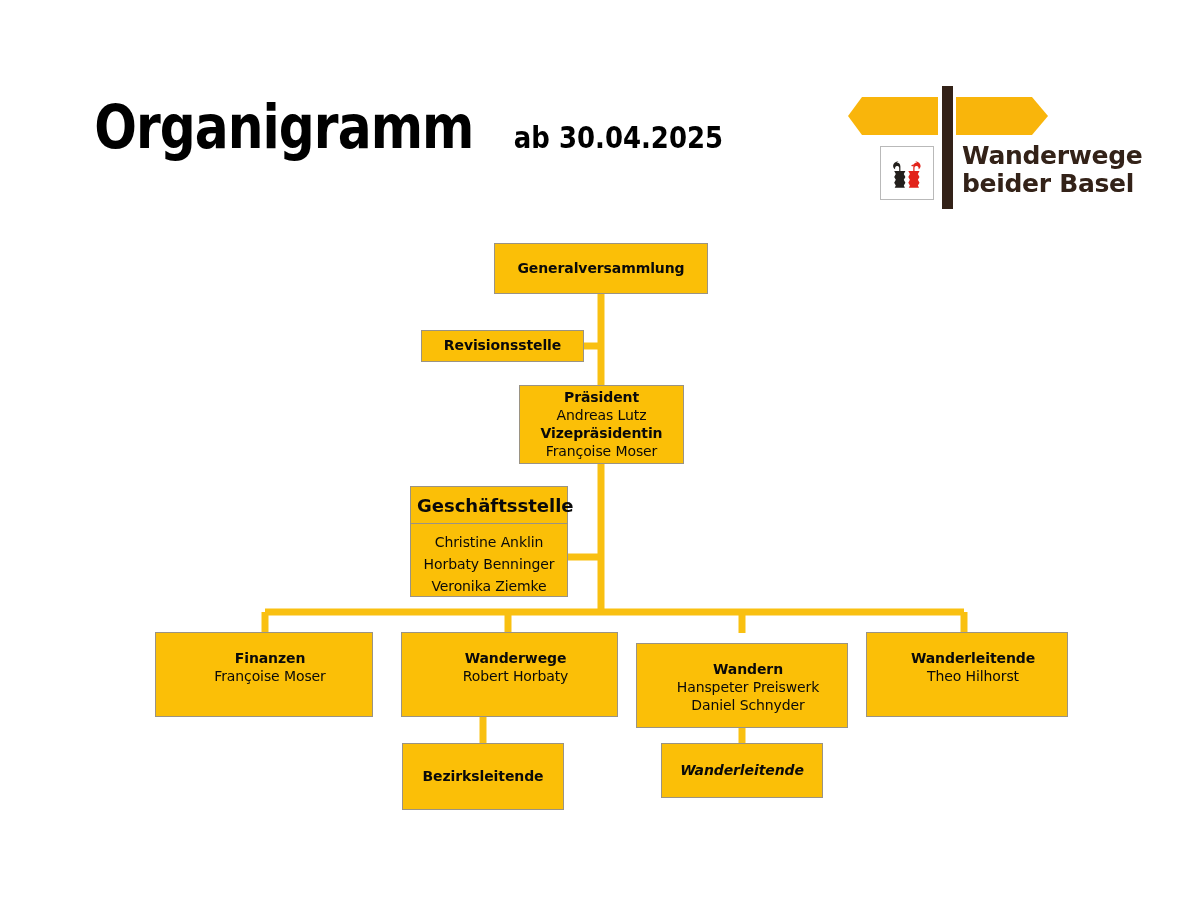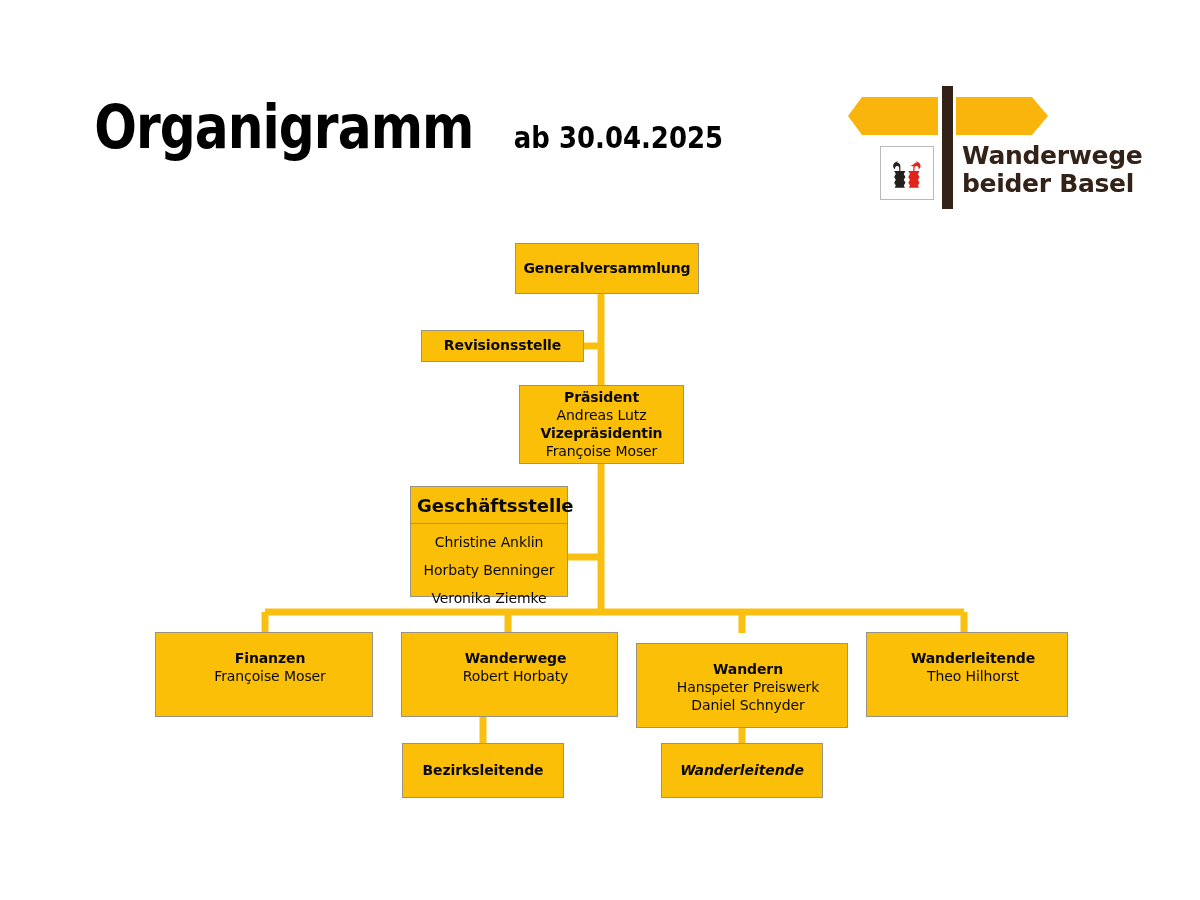--- a/index.html
+++ b/index.html
@@ -163,21 +163,21 @@
     border-bottom: 1px solid #9a9384;
     font-weight: bold;
     font-size: 18px;
   }
   #node-geschaeftsstelle .gs-body {
     width: 100%;
     box-sizing: border-box;
     padding: 9px 6px 0 6px;
     display: flex;
     flex-direction: column;
-    gap: 10px;
+    gap: 4px;
   }
   #node-geschaeftsstelle .gs-body .name { font-size: 14px; }
 </style>
 </head>
 <body>
 
 <div id="header">
 
   <div id="title-block">
     <span id="title-main">Organigramm</span>
@@ -229,21 +229,21 @@
       <path d="M508,612 L508,633"></path>
       <path d="M742,612 L742,633"></path>
       <path d="M964,612 L964,633"></path>
 
       <path d="M483,716 L483,744"></path>
 
       <path d="M742,716 L742,744"></path>
     </g>
   </svg>
 
-  <div class="node center" id="node-generalversammlung" style="left:515px; top:243px; width:184px; height:51px;">
+  <div class="node center" id="node-generalversammlung" style="left:494px; top:243px; width:214px; height:51px;">
     <div class="title">Generalversammlung</div>
   </div>
 
   <div class="node center" id="node-revisionsstelle" style="left:421px; top:330px; width:163px; height:32px;">
     <div class="title">Revisionsstelle</div>
   </div>
 
   <div class="node center" id="node-praesidium" style="left:519px; top:385px; width:165px; height:79px;">
     <div class="title">Präsident</div>
     <div class="name">Andreas Lutz</div>
@@ -274,21 +274,21 @@
     <div class="title">Wandern</div>
     <div class="name">Hanspeter Preiswerk</div>
     <div class="name">Daniel Schnyder</div>
   </div>
 
   <div class="node toppad" id="node-kommunikation" style="left:866px; top:632px; width:202px; height:85px;">
     <div class="title">Wanderleitende</div>
     <div class="name">Theo Hilhorst</div>
   </div>
 
-  <div class="node center" id="node-bezirksleitende" style="left:402px; top:743px; width:162px; height:55px;">
+  <div class="node center" id="node-bezirksleitende" style="left:402px; top:743px; width:162px; height:67px;">
     <div class="title">Bezirksleitende</div>
   </div>
 
   <div class="node center" id="node-wanderleitende" style="left:661px; top:743px; width:162px; height:55px;font-style:italic;">
     <div class="title">Wanderleitende</div>
   </div>
 
 </div>
 
 </body></html>

